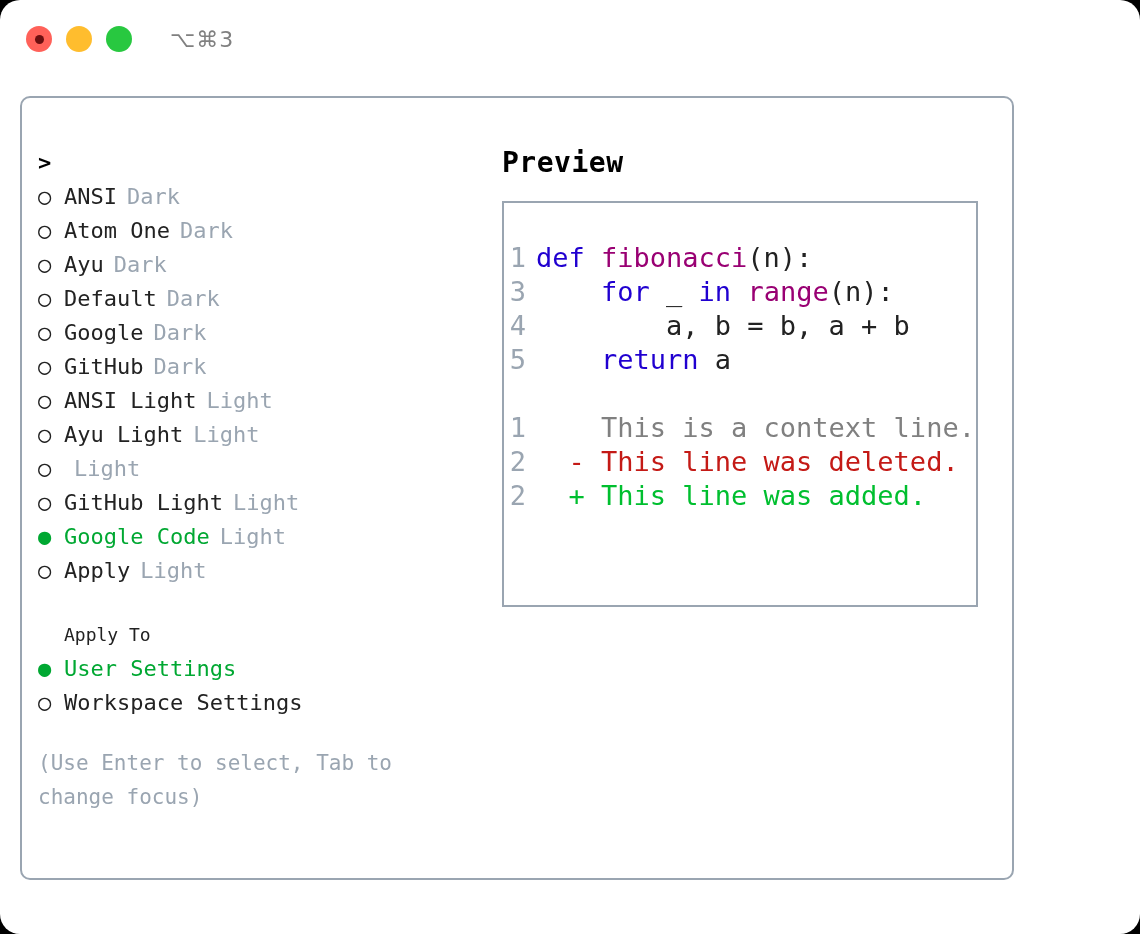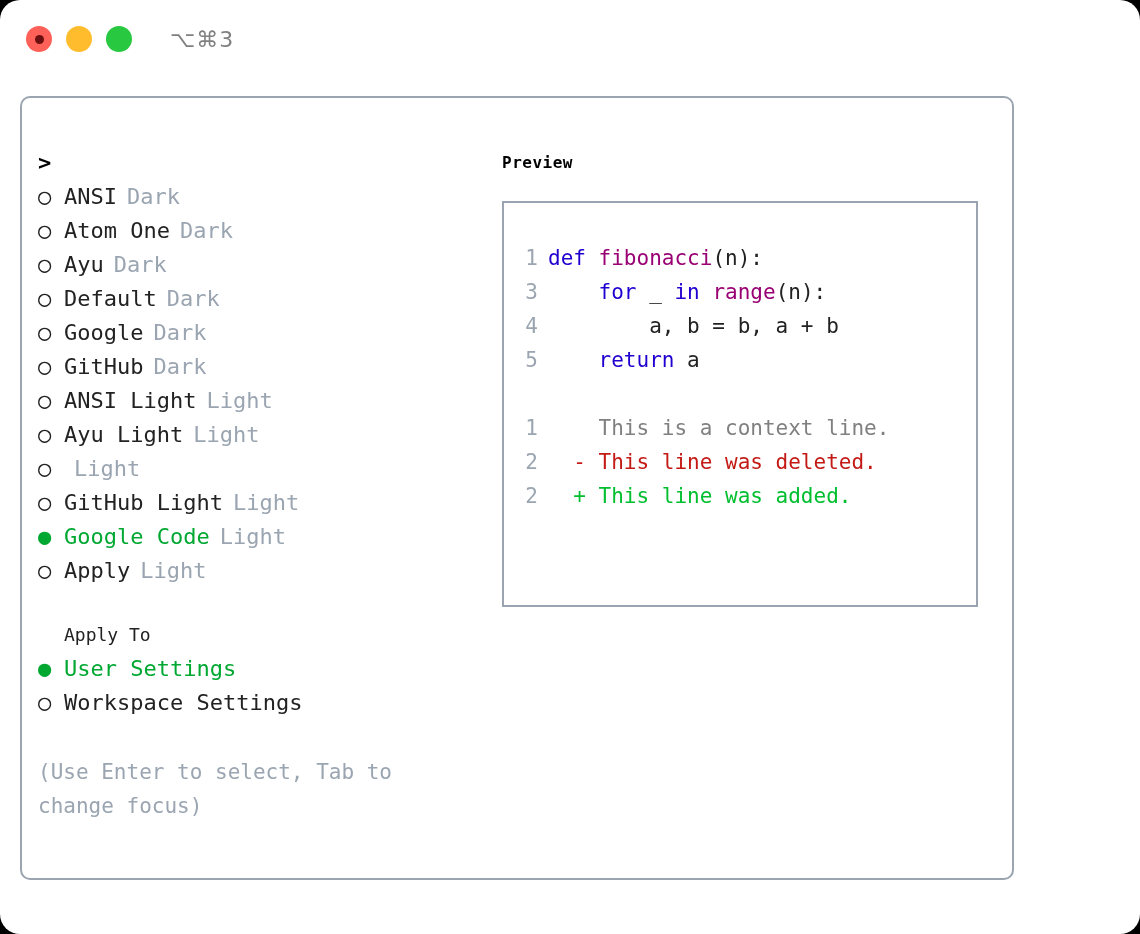--- a/index.html
+++ b/index.html
@@ -136,58 +136,58 @@
 
   .section-gap { height: 30px; }
 
   .subheading {
     font-size: 18px;
     color: #222222;
     white-space: pre;
   }
 
   .hint {
-    margin-top: 35px;
+    margin-top: 26px;
     font-size: 21px;
     color: #9aa5b1;
     line-height: 34px;
     width: 410px;
     white-space: pre-wrap;
   }
 
   
   .right-col {
     position: absolute;
     left: 480px;
     top: 48px;
     width: 500px;
   }
   .preview-title {
-    font-size: 16px;
+    font-size: 28px;
     font-weight: bold;
     color: #000000;
     letter-spacing: 0.5px;
     height: 34px;
     line-height: 34px;
   }
   .preview-box {
     margin-top: 21px;
     width: 476px;
     height: 406px;
     border: 2px solid #9aa5b1;
     box-sizing: border-box;
     background: #ffffff;
     padding: 38px 0 0 0;
   }
   .code-line {
     height: 34px;
     line-height: 34px;
-    font-size: 21px;
-    white-space: pre;
-    padding-left: 12px;
+    font-size: 27px;
+    white-space: pre;
+    padding-left: 0;
   }
   .ln {
     display: inline-block;
     width: 22px;
     text-align: right;
     color: #9aa5b1;
     margin-right: 10px;
   }
   .kw   { color: #2000d0; }
   .fn   { color: #990073; }

